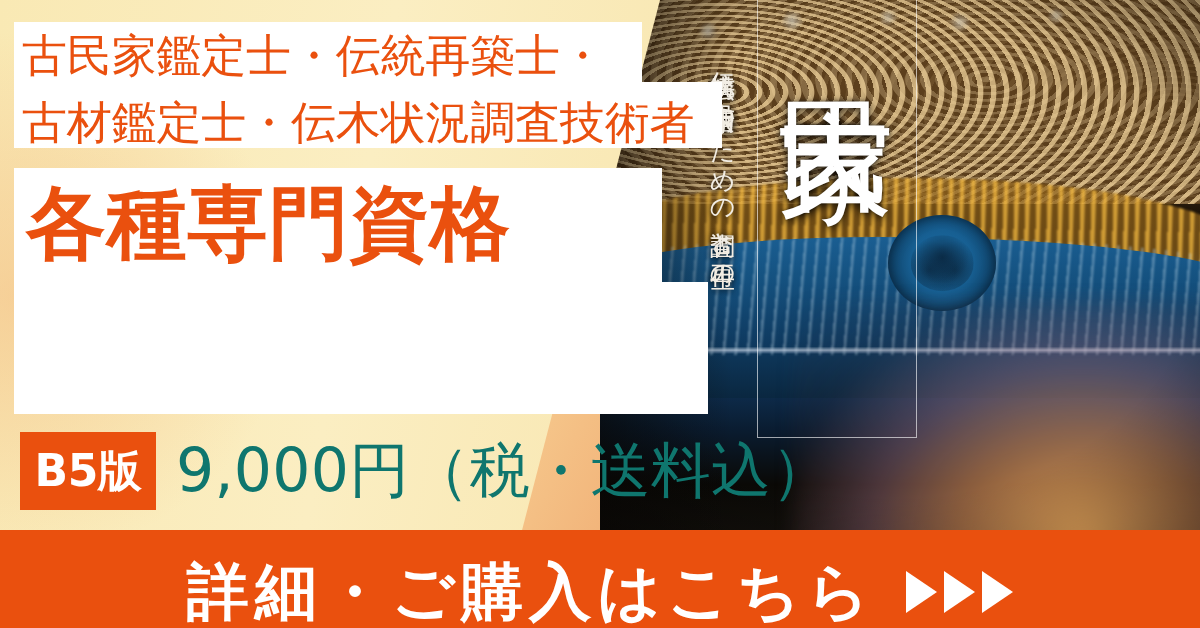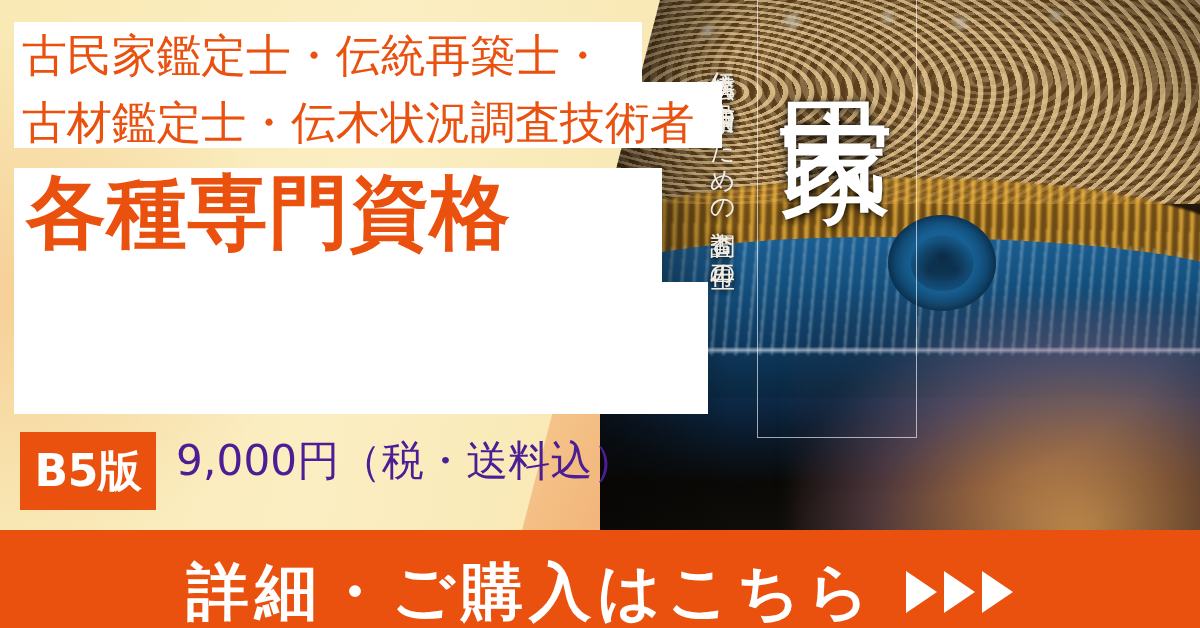--- a/index.html
+++ b/index.html
@@ -233,21 +233,21 @@
   .sub-line-1 { left:22px; top:33px; }
   .sub-line-2 { left:22px; top:92px;margin-top:8px; }
 
   .head-line {
     position:absolute;
     color:#ea500e;
     font-weight:700;
     line-height:1;
     white-space:nowrap;
   }
-  .head-line-1 { left:26px;  top:173px; font-size:80px; letter-spacing:.01em; }
+  .head-line-1 { left:26px;  top:184px; font-size:80px; letter-spacing:.01em; }
   .head-line-2 { left:176px; top:296px; font-size:80px; letter-spacing:.01em; }
 
   
   .badge {
     position:absolute;
     left:20px; top:432px;
     width:136px; height:78px;
     background:#ea500e;
     display:flex; align-items:center; justify-content:center;
   }
@@ -255,22 +255,22 @@
     color:#fff;
     font-weight:700;
     font-size:44px;
     line-height:1;
     letter-spacing:-.01em;
     white-space:nowrap;
   }
   .price {
     position:absolute;
     left:176px; top:440px;
-    color:#4c1d95;
-    font-size:42px;
+    color:#0f766e;
+    font-size:60px;
     font-weight:500;
     line-height:1;
     letter-spacing:.005em;
     white-space:nowrap;
     text-align:right;
   }
 
   
   .cta {
     position:absolute;

